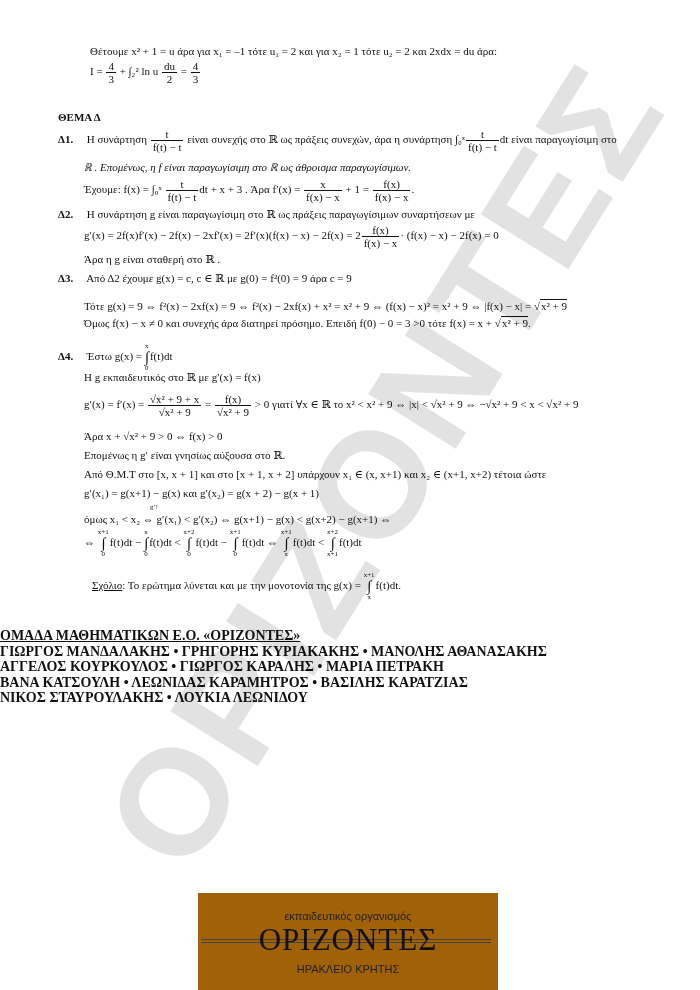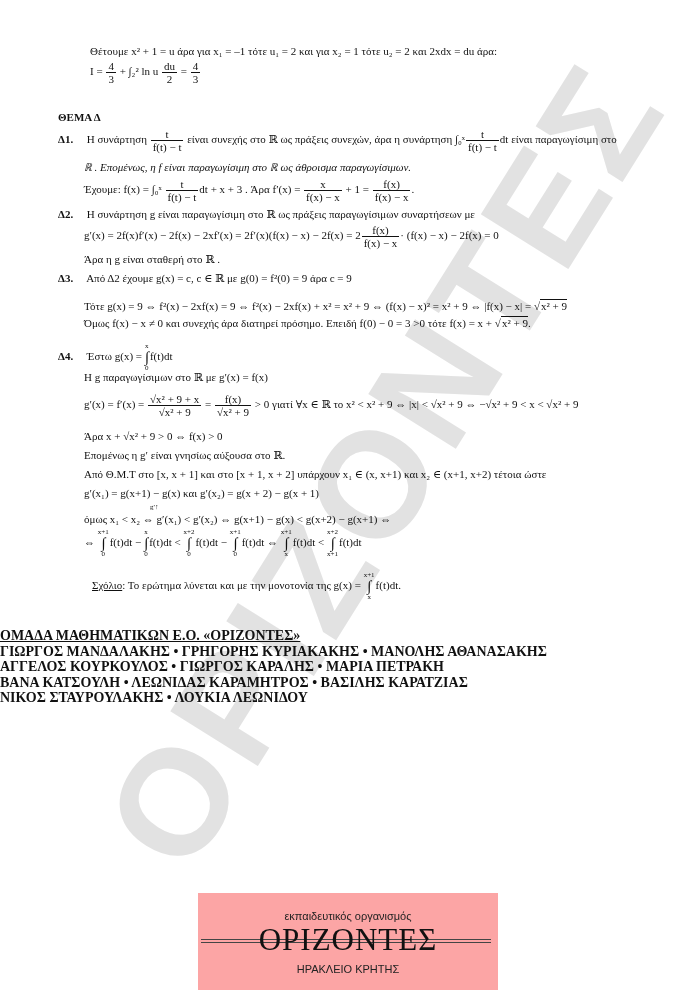--- a/index.html
+++ b/index.html
@@ -13,21 +13,21 @@
   .b { font-weight: bold; }
   .frac { display: inline-block; vertical-align: middle; text-align: center; margin: 0 1px; }
   .frac > span { display: block; line-height: 12px; padding: 0 2px; }
   .frac > span.num { border-bottom: 1px solid #111; }
   .lim { display: inline-block; vertical-align: middle; text-align: center; font-size: 7px; line-height: 8px; margin-right: 1px; }
   .lim .s { font-size: 15px; line-height: 14px; display: block; }
   .sqrt { border-top: 1px solid #111; padding-left: 1px; }
   .label { display: inline-block; width: 26px; font-weight: bold; }
   .u { text-decoration: underline; }
   .credits { position: absolute; left: 0; width: 588px; text-align: left; font-weight: bold; font-size: 14px; line-height: 15.5px; }
-  .logo { position: absolute; left: 198px; top: 893px; width: 300px; height: 97px; background: #fca5a5; }
+  .logo { position: absolute; left: 198px; top: 893px; width: 300px; height: 97px; background: #a16207; }
   .logo .sub1 { position: absolute; left: 0; width: 300px; top: 17px; text-align: center;
                 font-family: "Liberation Sans", "DejaVu Sans", sans-serif; font-size: 11px; color: #222; }
   .logo .brand { position: absolute; left: 0; width: 300px; top: 30px; text-align: center;
                  font-family: "Liberation Serif", serif; font-size: 31px; letter-spacing: 1px; color: #111; line-height: 34px; }
   .logo .bar { position: absolute; left: 3px; width: 290px; height: 1px; background: #444; }
   .logo .sub2 { position: absolute; left: 0; width: 300px; top: 70px; text-align: center;
                 font-family: "Liberation Sans", "DejaVu Sans", sans-serif; font-size: 11px; color: #222; }
 </style>
 </head>
 <body>
@@ -82,21 +82,21 @@
   </div>
   <div class="line" style="left:84px; top:316px;">
     <span>Όμως f(x) − x ≠ 0  και συνεχής άρα διατηρεί πρόσημο. Επειδή f(0) − 0 = 3 &gt;0 τότε f(x) = x + √</span><span class="sqrt">x² + 9</span><span>.</span>
   </div>
 
   <div class="line" style="left:58px; top:342px;">
     <span class="label">Δ4.</span>
     <span>Έστω g(x) =</span>
     <span class="lim"><span>x</span><span class="s">∫</span><span>0</span></span><span>f(t)dt</span>
   </div>
-  <div class="line" style="left:84px; top:370px;">Η g παραγωγίσιμων στο ℝ με g′(x) = f(x)</div>
+  <div class="line" style="left:84px; top:370px;">Η g εκπαιδευτικός στο ℝ με g′(x) = f(x)</div>
   <div class="line" style="left:84px; top:393px;">
     <span>g′(x) = f′(x) =</span>
     <span class="frac"><span class="num">√x² + 9 + x</span><span>√x² + 9</span></span>
     <span>=</span>
     <span class="frac"><span class="num">f(x)</span><span>√x² + 9</span></span>
     <span>&gt; 0  γιατί ∀x ∈ ℝ το x² &lt; x² + 9 ⇔ |x| &lt; √x² + 9 ⇔ −√x² + 9 &lt; x &lt; √x² + 9</span>
   </div>
   <div class="line" style="left:84px; top:429px;">Άρα x + √x² + 9 &gt; 0 ⇔ f(x) &gt; 0</div>
   <div class="line" style="left:84px; top:448px;">Επομένως η g′ είναι γνησίως αύξουσα στο ℝ.</div>
   <div class="line" style="left:84px; top:467px;">Από Θ.Μ.Τ στο [x, x + 1] και στο [x + 1, x + 2] υπάρχουν  x₁ ∈ (x, x+1)  και  x₂ ∈ (x+1, x+2)  τέτοια ώστε</div>

